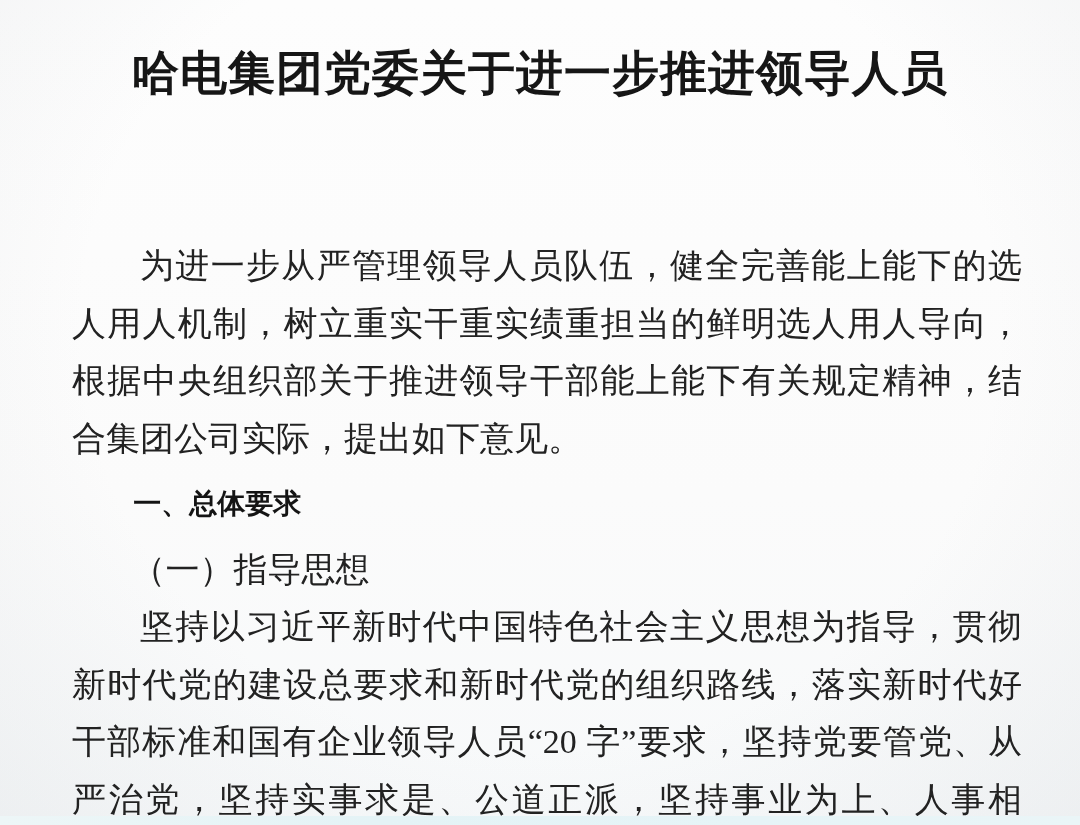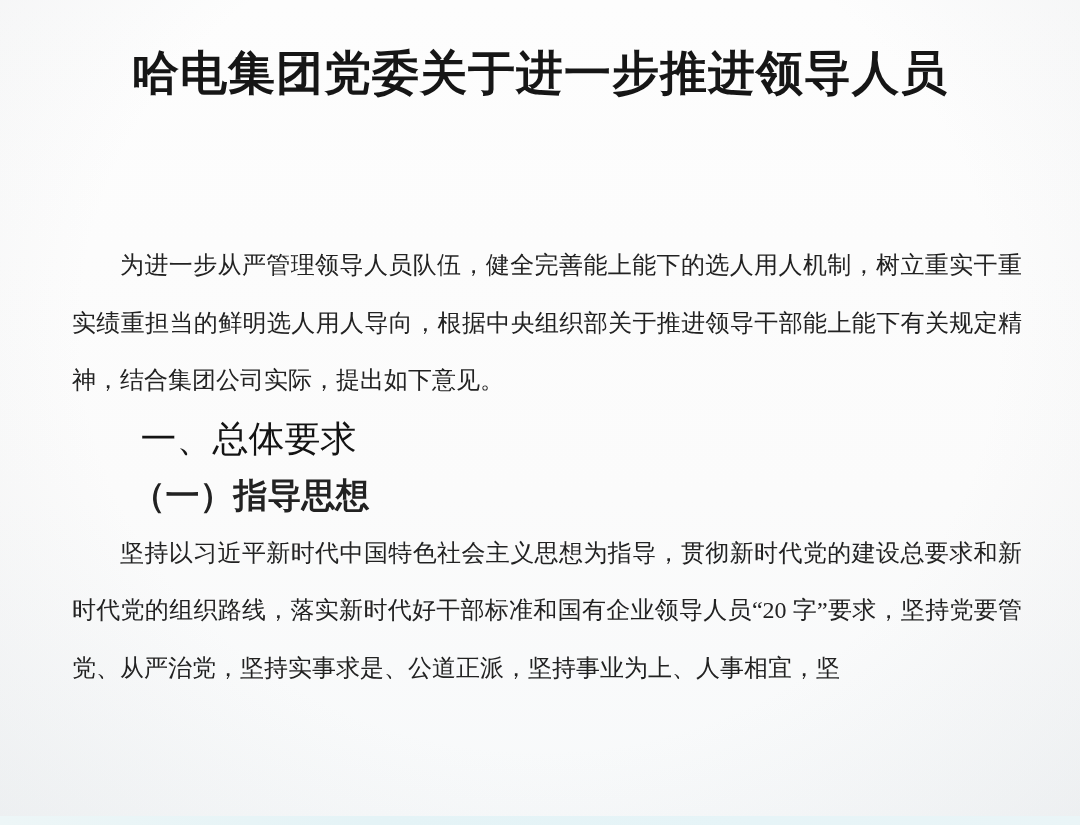--- a/index.html
+++ b/index.html
@@ -34,40 +34,40 @@
     display: block;
   }
   .body {
     position: absolute;
     top: 237px;
     left: 72px;
     width: 950px;
   }
   .para {
     margin: 0;
-    font-size: 24px;
+    font-size: 34px;
     line-height: 57.5px;
     text-align: justify;
     text-justify: inter-ideograph;
     text-indent: 2em;
     color: #222222;
   }
   .section-heading {
-    margin: 0;
+    margin: 8px;
     font-family: "Liberation Sans", "DejaVu Sans", sans-serif;
-    font-size: 36px;
-    font-weight: 400;
+    font-size: 28px;
+    font-weight: 700;
     line-height: 57.5px;
     text-indent: 1.9em;
     color: #141414;
   }
   .subsection-heading {
     margin: 0;
     font-size: 34px;
-    font-weight: 700;
+    font-weight: 400;
     line-height: 57.5px;
     text-indent: 1.75em;
     color: #222222;
   }
   .bottom-band {
     position: absolute;
     left: 0;
     bottom: 0;
     width: 100%;
     height: 9px;

